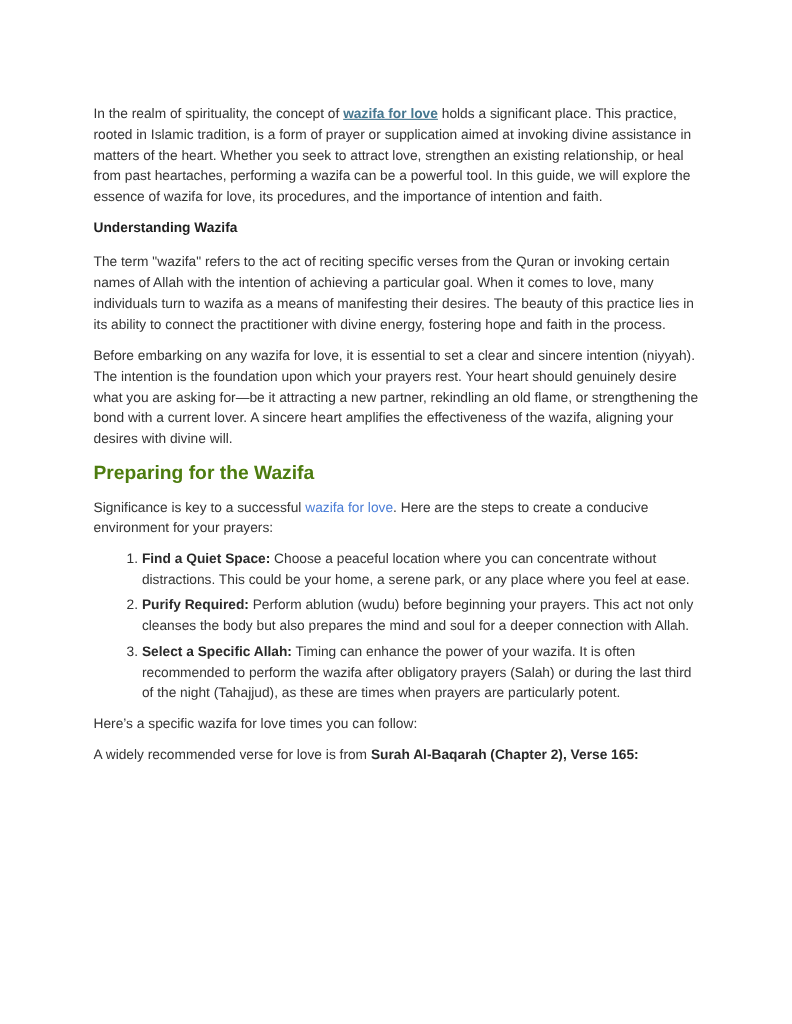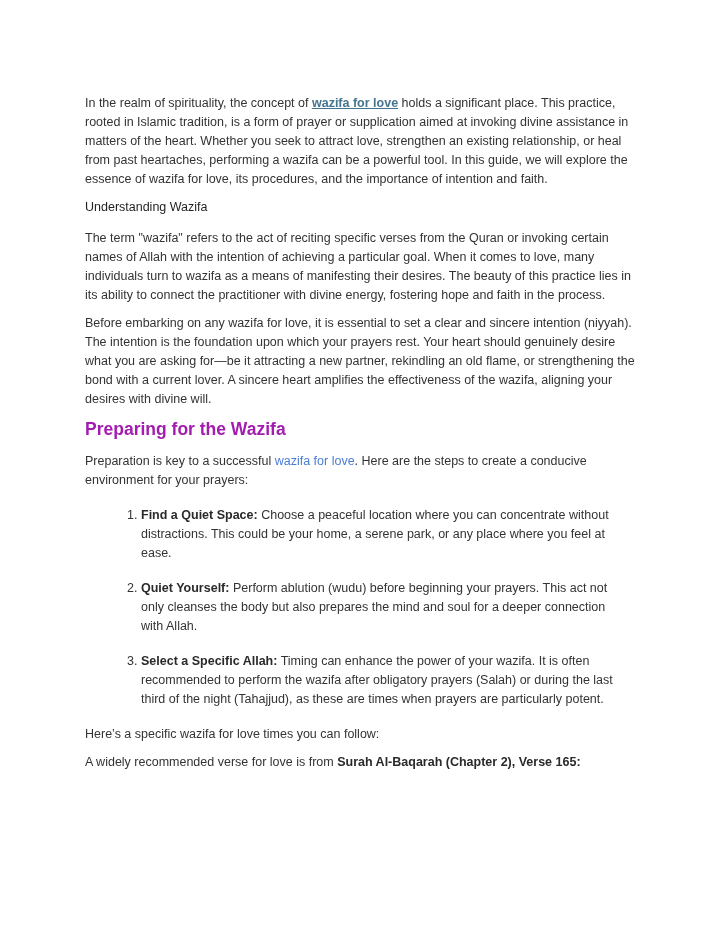--- a/index.html
+++ b/index.html
@@ -19,36 +19,36 @@
     color: #333333;
     overflow: hidden;
   }
   p {
     margin: 0 0 9px 0;
   }
   h2 {
     font-size: 17.5px;
     line-height: 22px;
     margin: 0 0 12px 0;
-    color: #a21caf;
+    color: #4d7c0f;
     font-weight: bold;
   }
   h3 {
     font-size: 12.5px;
     line-height: 19px;
     margin: 0 0 12px 0;
     color: #1f1f1f;
-    font-weight: normal;
+    font-weight: bold;
   }
   ol {
     margin: 0 0 9px 0;
     padding: 0 0 0 40px;
   }
   li {
-    margin: 16px;
+    margin: 4px;
     padding: 0;
   }
   a.link-intro {
     color: #45768f;
     font-weight: bold;
     text-decoration: underline;
   }
   a.link-prep {
     color: #4a7dd6;
     text-decoration: none;
@@ -66,25 +66,25 @@
 
   <h3>Understanding Wazifa</h3>
 
   <p>The term "wazifa" refers to the act of reciting specific verses from the Quran or invoking certain names of Allah with the intention of achieving a particular goal. When it comes to love, many individuals turn to wazifa as a means of manifesting their desires. The beauty of this practice lies in its ability to connect the practitioner with divine energy, fostering hope and faith in the process.</p>
 
 
   <p>Before embarking on any wazifa for love, it is essential to set a clear and sincere intention (niyyah). The intention is the foundation upon which your prayers rest. Your heart should genuinely desire what you are asking for—be it attracting a new partner, rekindling an old flame, or strengthening the bond with a current lover. A sincere heart amplifies the effectiveness of the wazifa, aligning your desires with divine will.</p>
 
   <h2>Preparing for the Wazifa</h2>
 
-  <p><span>Preparation is key to a successful </span><a href="#" class="link-prep">wazifa for love</a><span>. Here are the steps to create a conducive environment for your prayers:</span></p>
+  <p><span>Significance is key to a successful </span><a href="#" class="link-prep">wazifa for love</a><span>. Here are the steps to create a conducive environment for your prayers:</span></p>
 
   <ol>
     <li><strong>Find a Quiet Space:</strong><span> Choose a peaceful location where you can concentrate without distractions. This could be your home, a serene park, or any place where you feel at ease.</span></li>
-    <li><strong>Quiet Yourself:</strong><span> Perform ablution (wudu) before beginning your prayers. This act not only cleanses the body but also prepares the mind and soul for a deeper connection with Allah.</span></li>
+    <li><strong>Purify Required:</strong><span> Perform ablution (wudu) before beginning your prayers. This act not only cleanses the body but also prepares the mind and soul for a deeper connection with Allah.</span></li>
     <li><strong>Select a Specific Allah:</strong><span> Timing can enhance the power of your wazifa. It is often recommended to perform the wazifa after obligatory prayers (Salah) or during the last third of the night (Tahajjud), as these are times when prayers are particularly potent.</span></li>
   </ol>
 
 
   <p>Here’s a specific wazifa for love times you can follow:</p>
 
 
   <p><span>A widely recommended verse for love is from </span><strong>Surah Al-Baqarah (Chapter 2), Verse 165:</strong></p>
 
 </div>

